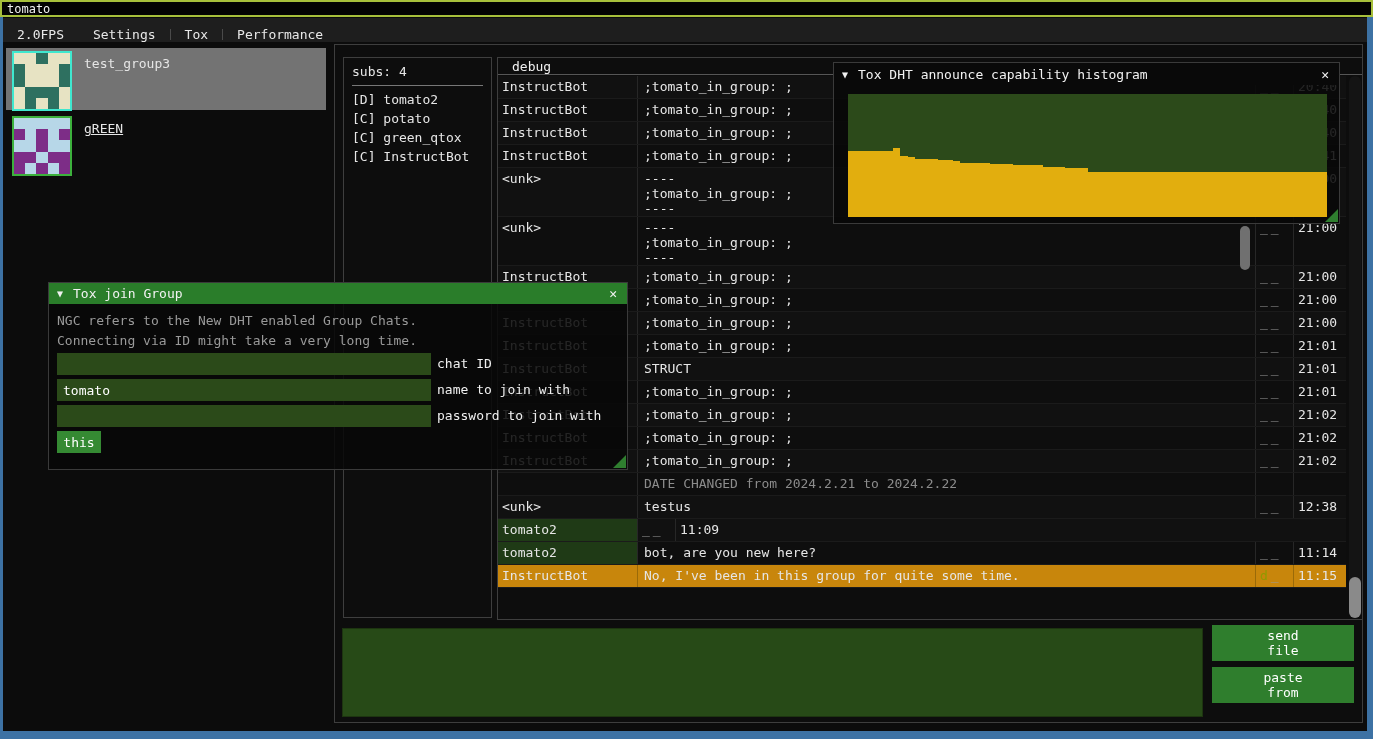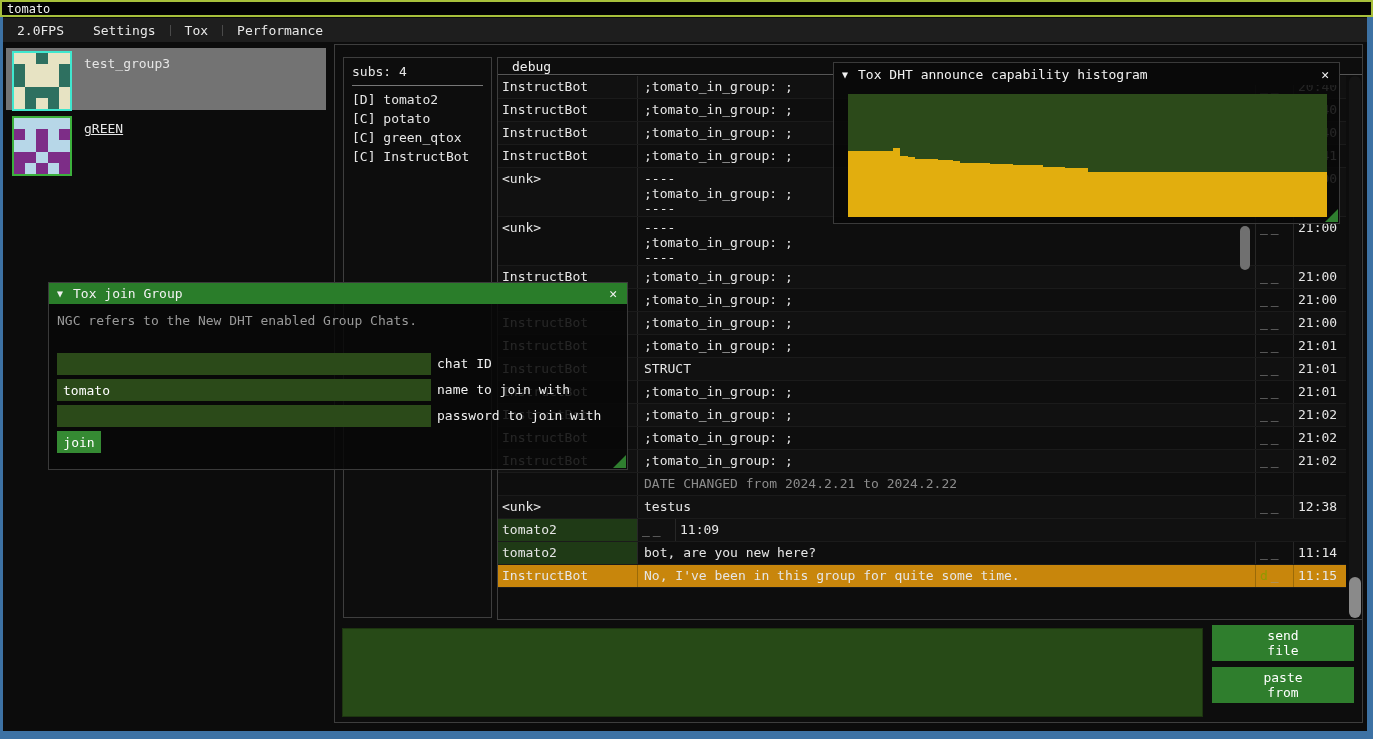--- a/index.html
+++ b/index.html
@@ -11,21 +11,21 @@
   }
   
   .titlebar { position:absolute; left:0; top:0; width:1373px; height:17px;
     background:#030303; border:2px solid #a6bf3b; display:flex; align-items:center;
     padding-left:5px; font-size:12px; color:#f0f0f0; z-index:20; }
   .b-left  { position:absolute; left:0; top:17px; bottom:0; width:3px; background:#3d72a4; z-index:19;}
   .b-right { position:absolute; right:0; top:17px; bottom:0; width:6px; background:#3d72a4; z-index:19;}
   .b-bottom{ position:absolute; left:0; right:0; bottom:0; height:8px; background:#3d72a4; z-index:19;}
   
   .menubar { position:absolute; left:3px; top:18px; width:1364px; height:24px;
-    background:#1e1e1e; display:flex; align-items:center; z-index:5;}
+    background:#1e1e1e; display:flex; align-items:flex-end; z-index:5;}
   .menu-item { display:flex; align-items:center; padding:0 14px; color:#e8e8e8; }
   .menu-sep { width:1px; background:#4a4a4a; margin:2px 0; }
   
   .group-row { position:absolute; left:6px; display:flex; z-index:2;}
   .group-row.selected { background:#737373; }
   .avatar { width:56px; height:56px; display:grid; grid-template-columns:repeat(5,1fr); grid-template-rows:repeat(5,1fr); }
   .avatar-wrap { margin:3px 0 0 6px; border:2px solid; width:60px; height:60px; }
   .group-name { margin:8px 0 0 12px; }
   
   .main-panel { position:absolute; left:334px; top:44px; width:1029px; height:679px;
@@ -409,27 +409,28 @@
     <div class="grip"></div>
   </div>
 
   <div class="fwin join-win">
     <div class="fwin-title">
       <span class="arrow">▼</span>
       <span class="ttl">Tox join Group</span>
       <span class="close">✕</span>
     </div>
     <div class="desc" style="top:30px;">NGC refers to the New DHT enabled Group Chats.</div>
+    <div class="desc" style="top:50px;">Connecting via ID might take a very long time.</div>
 
     <input class="jfield" style="top: 70px;">
     <div class="jlabel" style="top:73px;">chat ID</div>
 
     <input class="jfield" style="top: 96px;" value="tomato">
     <div class="jlabel" style="top:99px;">name to join with</div>
 
     <input class="jfield" style="top: 122px;">
     <div class="jlabel" style="top:125px;">password to join with</div>
 
-    <div class="join-btn">join</div>
+    <div class="join-btn">this</div>
     <div class="grip"></div>
   </div>
 
 </div>
 
 </body></html>

